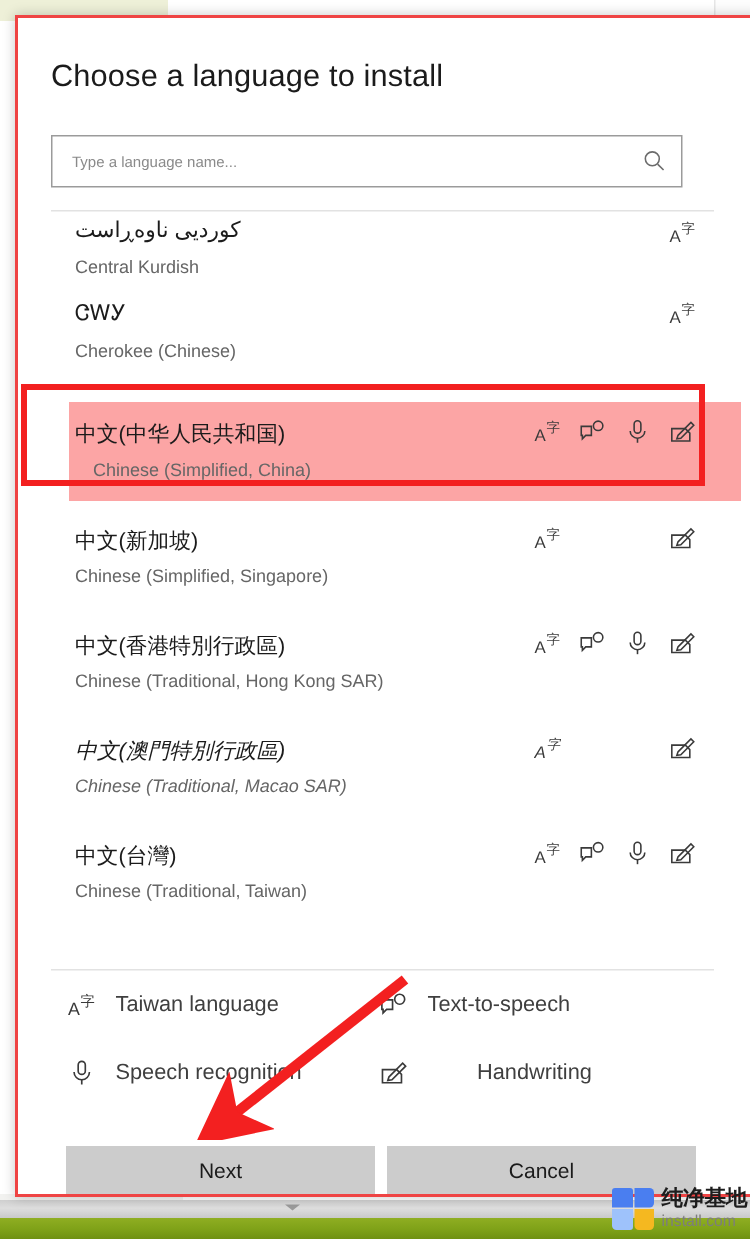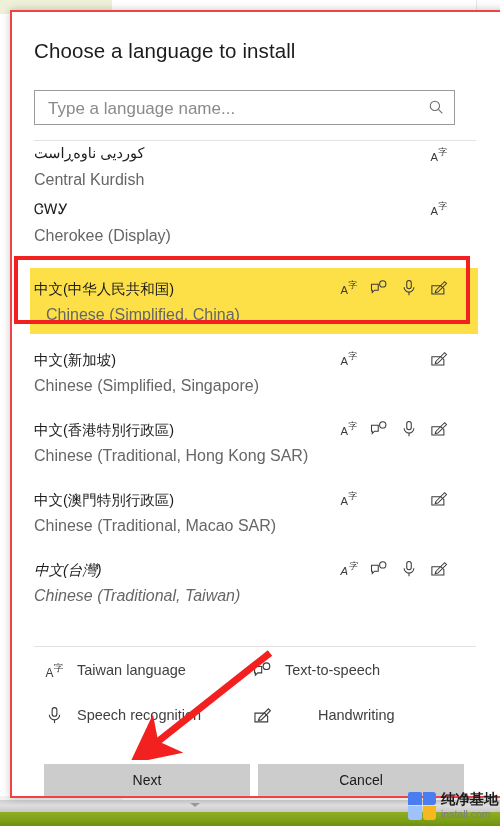--- a/index.html
+++ b/index.html
@@ -120,69 +120,69 @@
     border: 1px solid #9b9b9b;
     background: #ffffff;
     box-sizing: border-box;
   }
   .search-input {
     position: absolute;
     left: 11px; top: 0;
     width: 375px; height: 33px;
     border: 0; outline: 0;
     background: transparent;
-    font-size: 17px;
+    font-size: 10px;
     color: #3b3b3b;
     font-family: "Liberation Sans", sans-serif;
   }
   .search-input::placeholder { color: #8a8a8a; opacity: 1; }
   .search-icon {
     position: absolute;
     right: 9px; top: 7px;
     width: 18px; height: 18px;
     color: #6b6b6b;
   }
 
   
   .list-sep-top {
     position: absolute;
     left: 22px; top: 128px;
     width: 442px; height: 1px;
     background: #e2e2e2;
   }
   .list {
     position: absolute;
-    left: 0; top: 129px;
+    left: 16px; top: 129px;
     width: 466px; height: 503px;
     overflow: hidden;
   }
   .row {
     position: absolute;
     left: 4px;
     width: 456px;
     height: 70px;
     box-sizing: border-box;
   }
   .row.partial { height: 46px; }
   .row.selected {
-    background: #fde047;
+    background: #fca5a5;
     padding-left: 38px;
   }
   .row-native {
     position: absolute;
     left: 18px;
     font-size: 14.5px;
     color: #1b1b1b;
     white-space: nowrap;
   }
   .row-native.rtl { direction: rtl; }
   .row-english {
     position: absolute;
     left: 18px;
-    font-size: 16px;
+    font-size: 12px;
     color: #666666;
     white-space: nowrap;
     text-align: right;
   }
   .row-icons {
     position: absolute;
     right: 24px;
     display: flex;
     align-items: center;
     gap: 11px;
@@ -337,21 +337,21 @@
             <svg width="18" height="18" viewBox="0 0 24 24" fill="none" stroke="currentColor" stroke-width="1.3">
               <text x="0.5" y="20" font-size="15" font-family="Liberation Sans, sans-serif" fill="currentColor" stroke="none">A</text>
               <text x="11" y="12" font-size="12" font-family="Liberation Sans, sans-serif" fill="currentColor" stroke="none">字</text>
             </svg>
           </span>
         </div>
       </div>
 
       <div class="row" style="top:46px;">
         <div class="row-native" style="top:14px;">ᏣᎳᎩ</div>
-        <div class="row-english" style="top:40px;">Cherokee (Display)</div>
+        <div class="row-english" style="top:40px;">Cherokee (Chinese)</div>
         <div class="row-icons" style="top:12px;">
           <span class="ico">
             <svg width="18" height="18" viewBox="0 0 24 24" fill="none" stroke="currentColor" stroke-width="1.3">
               <text x="0.5" y="20" font-size="15" font-family="Liberation Sans, sans-serif" fill="currentColor" stroke="none">A</text>
               <text x="11" y="12" font-size="12" font-family="Liberation Sans, sans-serif" fill="currentColor" stroke="none">字</text>
             </svg>
           </span>
         </div>
       </div>
 
@@ -433,42 +433,42 @@
           </span>
           <span class="ico">
             <svg width="18" height="18" viewBox="0 0 24 24" fill="none" stroke="currentColor" stroke-width="1.4">
               <path d="M2.5 9h12l4 4v7h-16z"></path>
                 <path d="M8 15L19.5 3.5 22 6 10.5 17.5 7 18z"></path>
             </svg>
           </span>
         </div>
       </div>
 
-      <div class="row" style="top:336px;">
+      <div class="row" style="top:336px;font-style:italic;">
         <div class="row-native" style="top:14px;">中文(澳門特別行政區)</div>
         <div class="row-english" style="top:40px;">Chinese (Traditional, Macao SAR)</div>
         <div class="row-icons" style="top:12px;">
           <span class="ico">
             <svg width="18" height="18" viewBox="0 0 24 24" fill="none" stroke="currentColor" stroke-width="1.3">
               <text x="0.5" y="20" font-size="15" font-family="Liberation Sans, sans-serif" fill="currentColor" stroke="none">A</text>
               <text x="11" y="12" font-size="12" font-family="Liberation Sans, sans-serif" fill="currentColor" stroke="none">字</text>
             </svg>
           </span>
           <span class="ico spacer"></span>
           <span class="ico spacer"></span>
           <span class="ico">
             <svg width="18" height="18" viewBox="0 0 24 24" fill="none" stroke="currentColor" stroke-width="1.4">
               <path d="M2.5 9h12l4 4v7h-16z"></path>
                 <path d="M8 15L19.5 3.5 22 6 10.5 17.5 7 18z"></path>
             </svg>
           </span>
         </div>
       </div>
 
-      <div class="row" style="top:406px;font-style:italic;">
+      <div class="row" style="top:406px;">
         <div class="row-native" style="top:14px;">中文(台灣)</div>
         <div class="row-english" style="top:40px;">Chinese (Traditional, Taiwan)</div>
         <div class="row-icons" style="top:12px;">
           <span class="ico">
             <svg width="18" height="18" viewBox="0 0 24 24" fill="none" stroke="currentColor" stroke-width="1.3">
               <text x="0.5" y="20" font-size="15" font-family="Liberation Sans, sans-serif" fill="currentColor" stroke="none">A</text>
               <text x="11" y="12" font-size="12" font-family="Liberation Sans, sans-serif" fill="currentColor" stroke="none">字</text>
             </svg>
           </span>
           <span class="ico">

